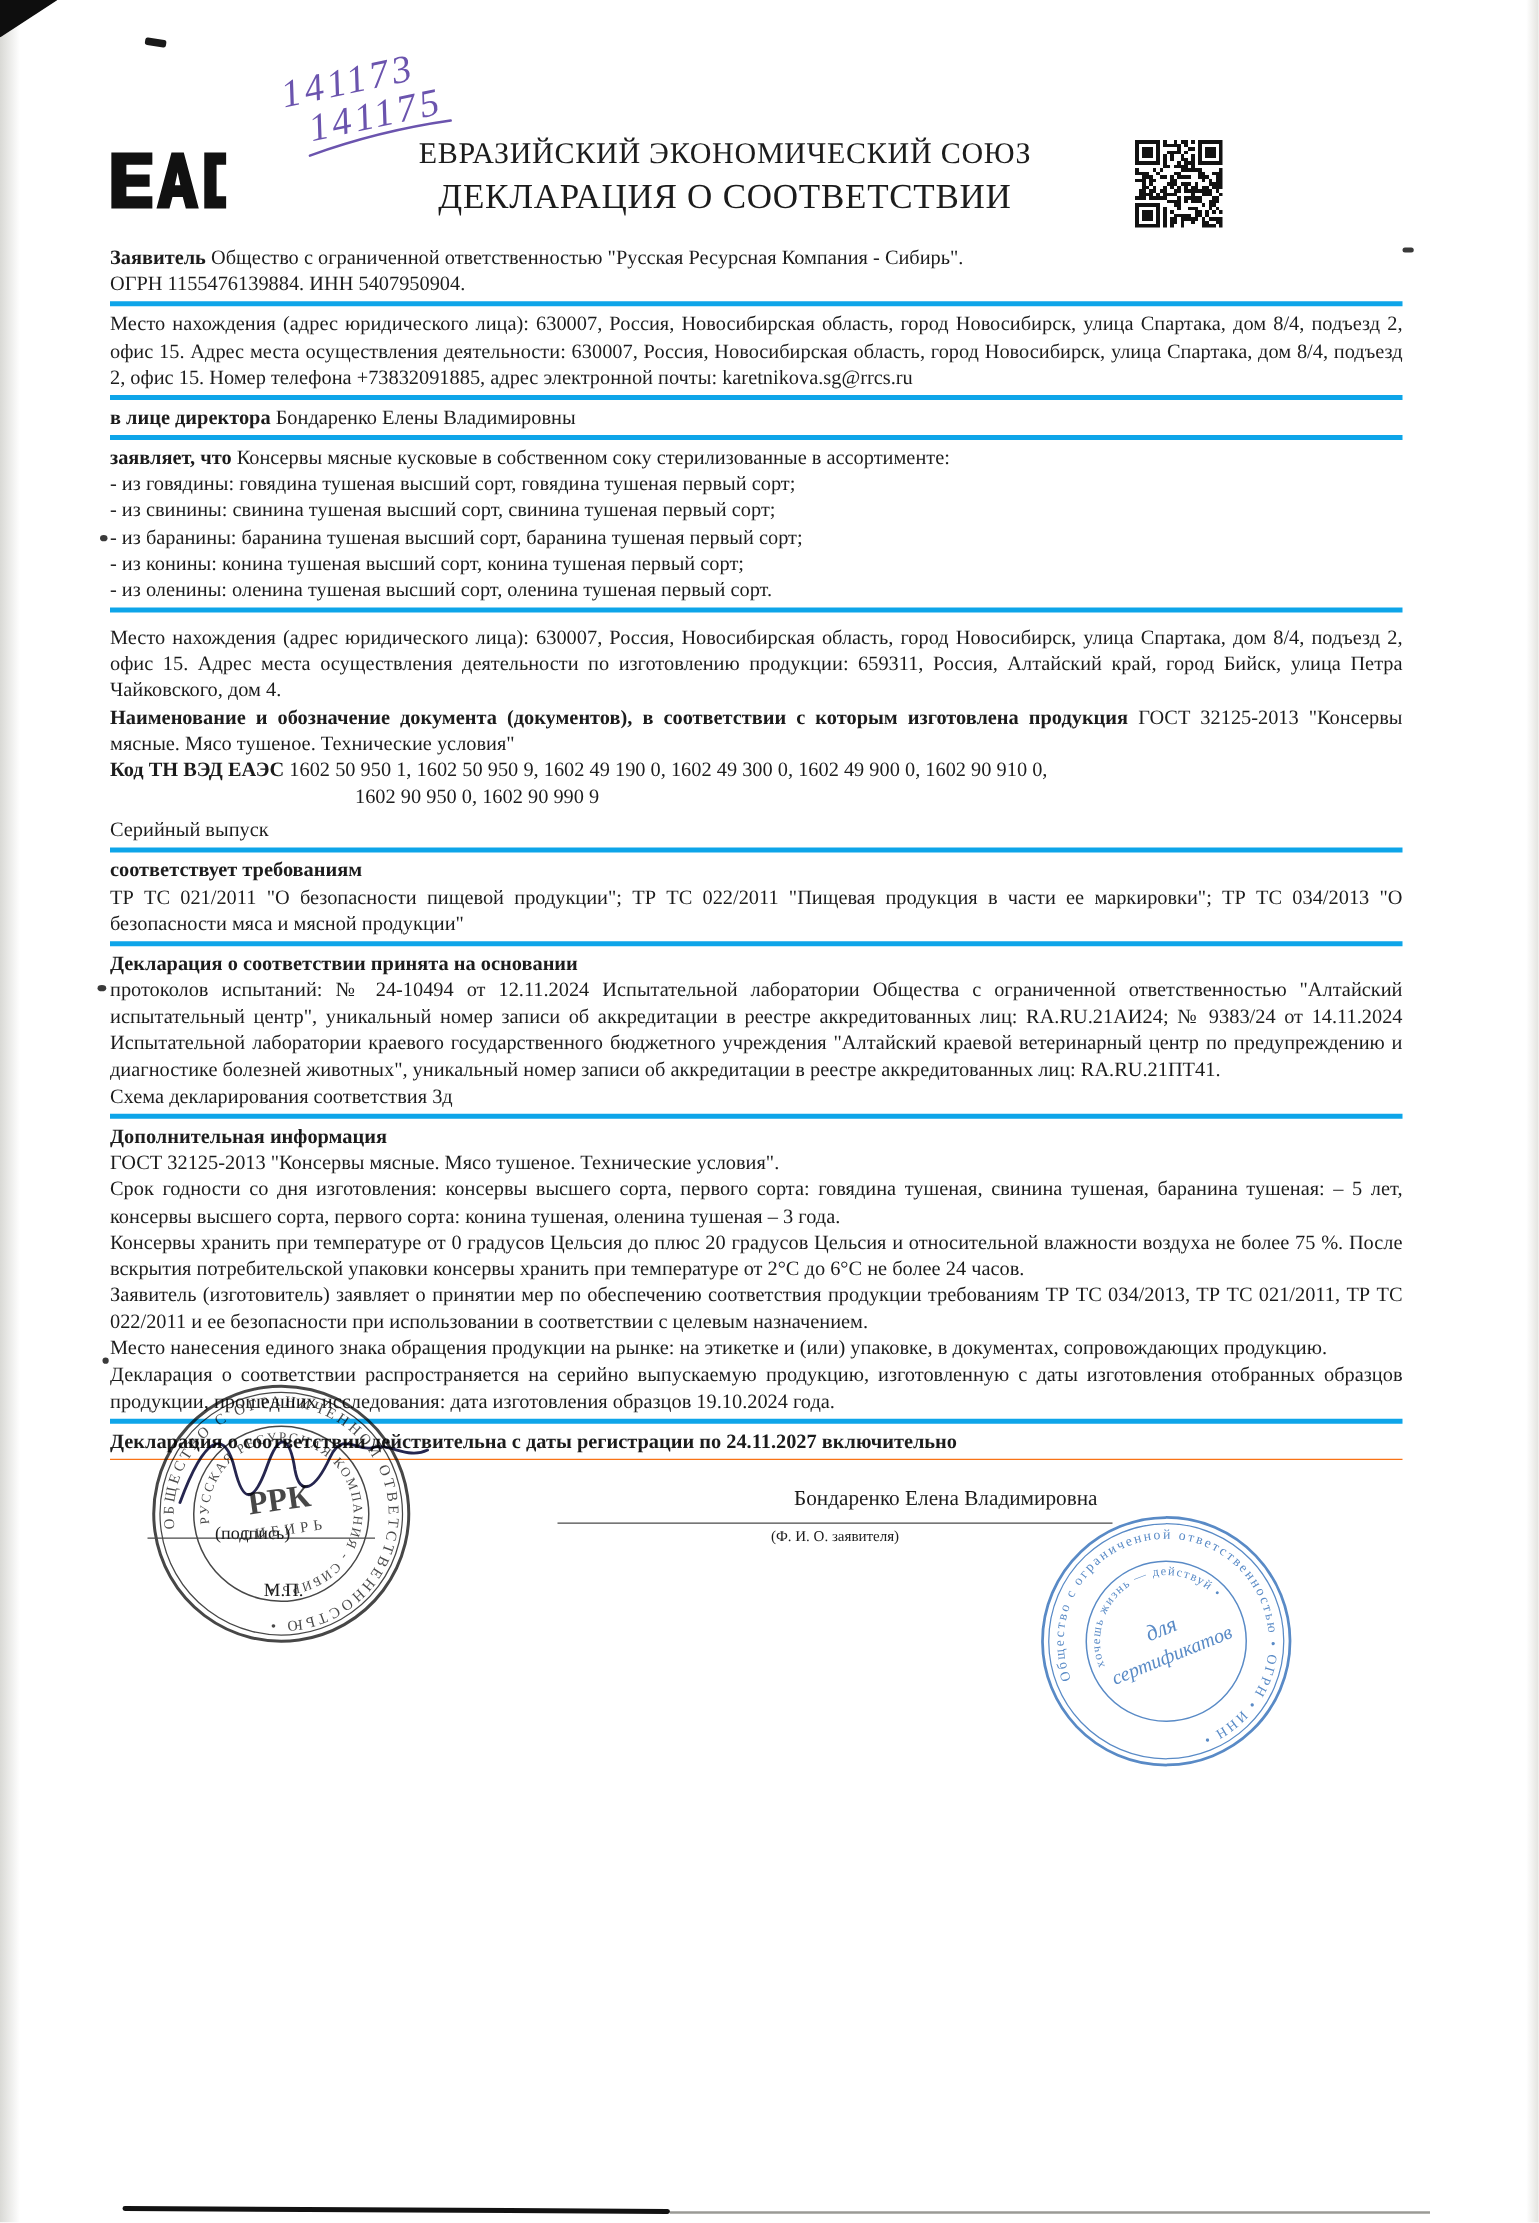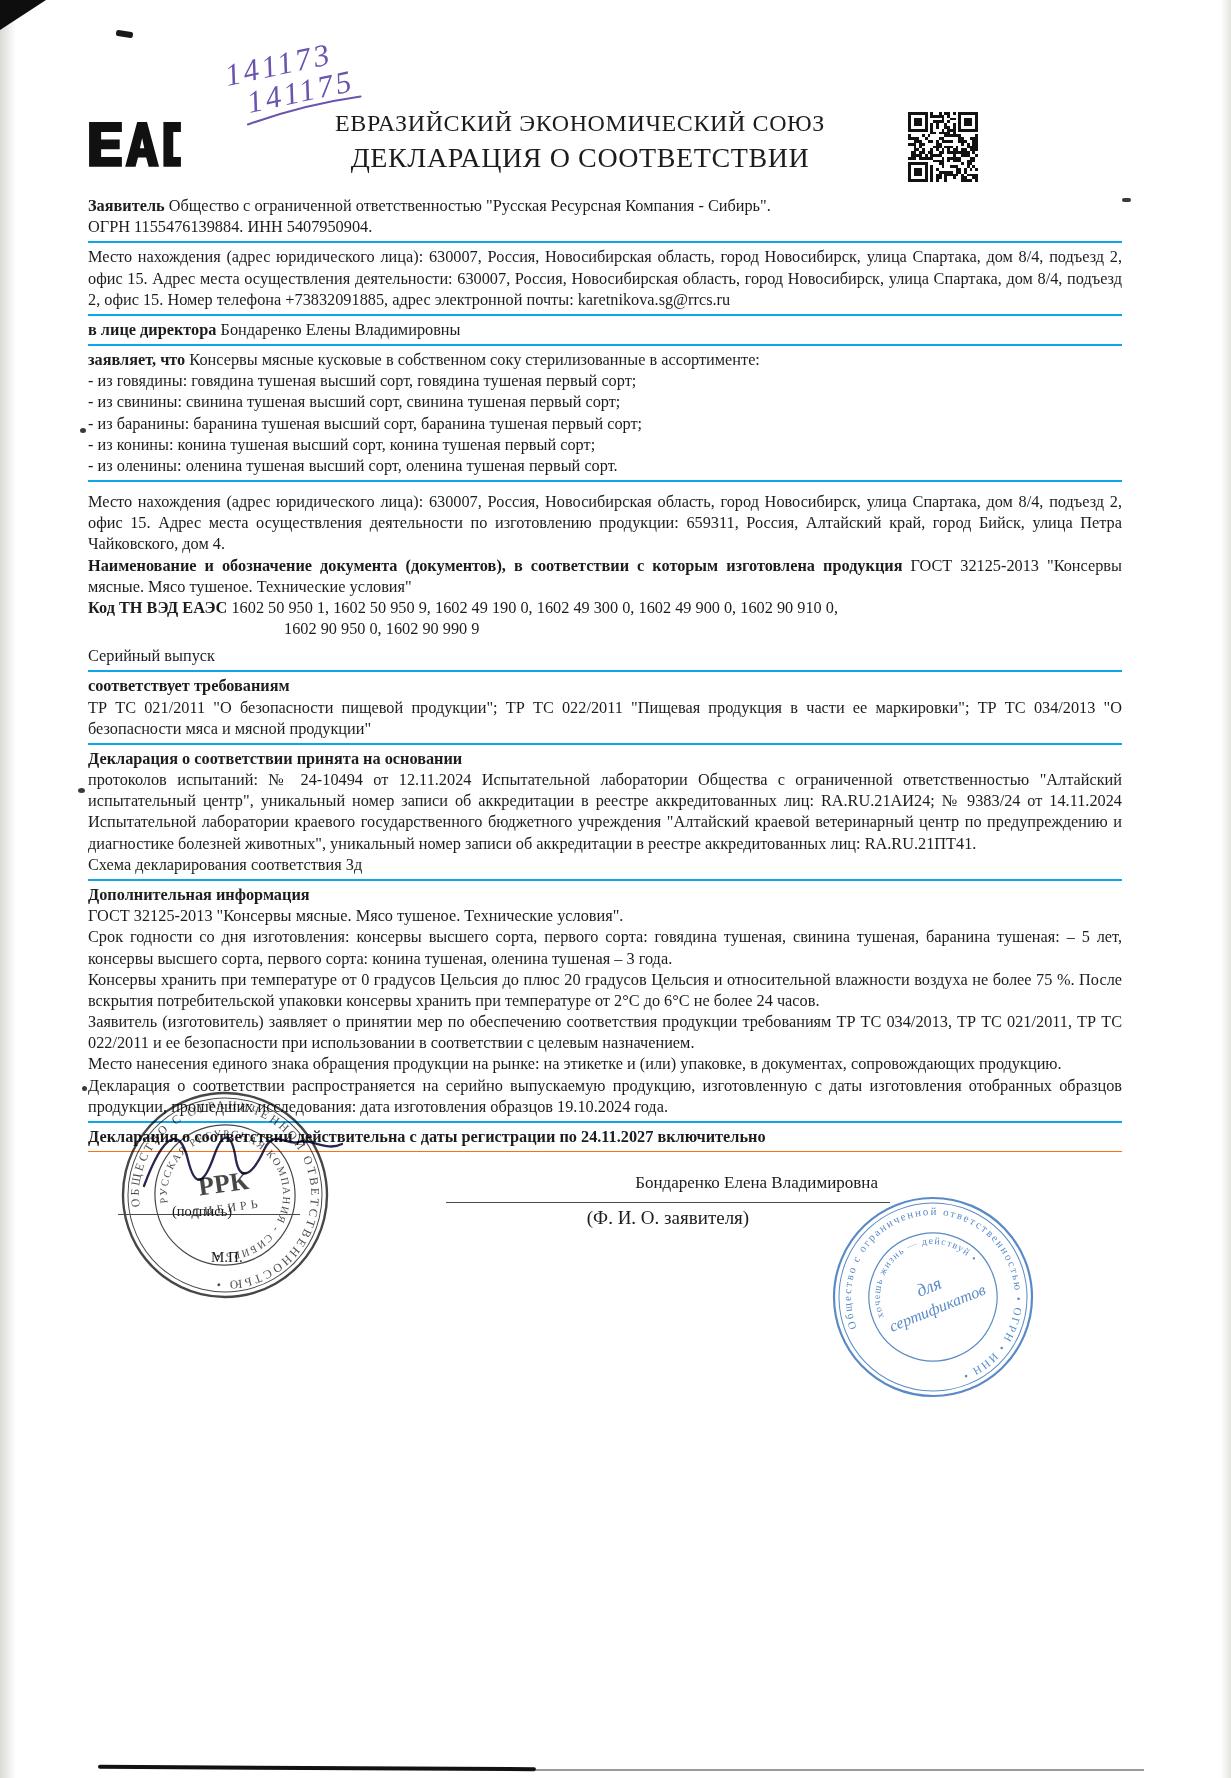--- a/index.html
+++ b/index.html
@@ -42,34 +42,34 @@
   .eac-logo { position:absolute; left:88px; top:102px; }
   .title { position:absolute; left:215px; top:110px; width:730px; text-align:center; font-weight:normal; }
   .title .t1 { font-size:24px; letter-spacing:.6px; }
   .title .t2 { font-size:28px; letter-spacing:.6px; margin-top:5px; }
   .qr { position:absolute; left:908px; top:112px; width:70px; height:70px; }
   .qr svg { width:70px; height:70px; shape-rendering:crispEdges; }
 
   
   .content { position:absolute; left:88px; top:192px; width:1034px;
     font-size:16.3px; line-height:1.3; }
-  .sec { border-bottom:2px solid #0ea5e9; padding:3px 0 4px; }
+  .sec { border-bottom:4px solid #0ea5e9; padding:3px 0 4px; }
   .sec:last-of-type { border-bottom:1px solid #f97316; }
   .sec p { text-align:justify; }
   .sec p.nj { text-align:left; }
   .sec p.gap { margin-top:6px; }
   .sec.pad-top { padding-top:9px; }
   .tnved2 { margin-left:196px; }
   b { font-weight:bold; }
 
   
   .sig-block { position:relative; height:122px; }
   .sig-name { position:absolute; left:370px; top:20px; width:420px; text-align:right; font-size:17px; }
   .sig-line-right { position:absolute; left:358px; top:50px; width:444px; border-top:1px solid #4a4a4a; }
-  .sig-caption-right { position:absolute; left:370px; top:54px; width:420px; text-align:center; font-size:19px; }
+  .sig-caption-right { position:absolute; left:370px; top:54px; width:420px; text-align:center; font-size:12px; }
   .sig-line-left { position:absolute; left:30px; top:62px; width:182px; border-top:1px solid #4a4a4a; }
   .sig-caption-left { position:absolute; left:84px; top:50px; font-size:14.5px; }
   .mp { position:absolute; left:94px; top:96px; font-size:15px;margin-left:29px; }
 
   .stamp-black { position:absolute; left:30px; top:-64px; width:214px; height:214px;
     opacity:.82; mix-blend-mode:multiply; transform:rotate(-8deg); }
   .signature-scribble { position:absolute; left:48px; top:-38px; width:216px; height:104px;
     mix-blend-mode:multiply; }
   .stamp-blue { position:absolute; left:742px; top:42px; width:206px; height:206px;
     opacity:.8; mix-blend-mode:multiply; transform:rotate(-22deg); }

